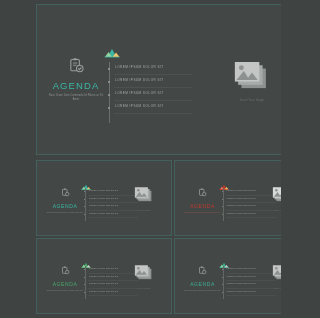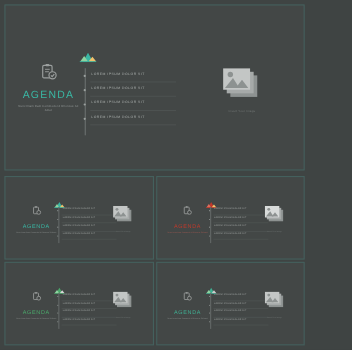--- a/index.html
+++ b/index.html
@@ -2,21 +2,21 @@
 <html><head>
 <meta charset="utf-8">
 <style>
   html,body{margin:0;padding:0;}
   body{
     width:281px;height:318px;
     background:#3f4443;
     font-family:"Liberation Sans", sans-serif;
     overflow:hidden;
   }
-  .stage{position:relative;width:281px;height:274px;box-sizing:border-box;}
+  .stage{position:relative;width:281px;height:274px;box-sizing:border-box;margin-left:32px;}
 
   
   .main-slide{
     position:absolute;left:4px;top:4px;width:273px;height:151px;
     box-sizing:border-box;
     background:#434746;
     border:1px solid #44605d;
   }
   .slide-inner{position:relative;width:100%;height:100%;}
 

